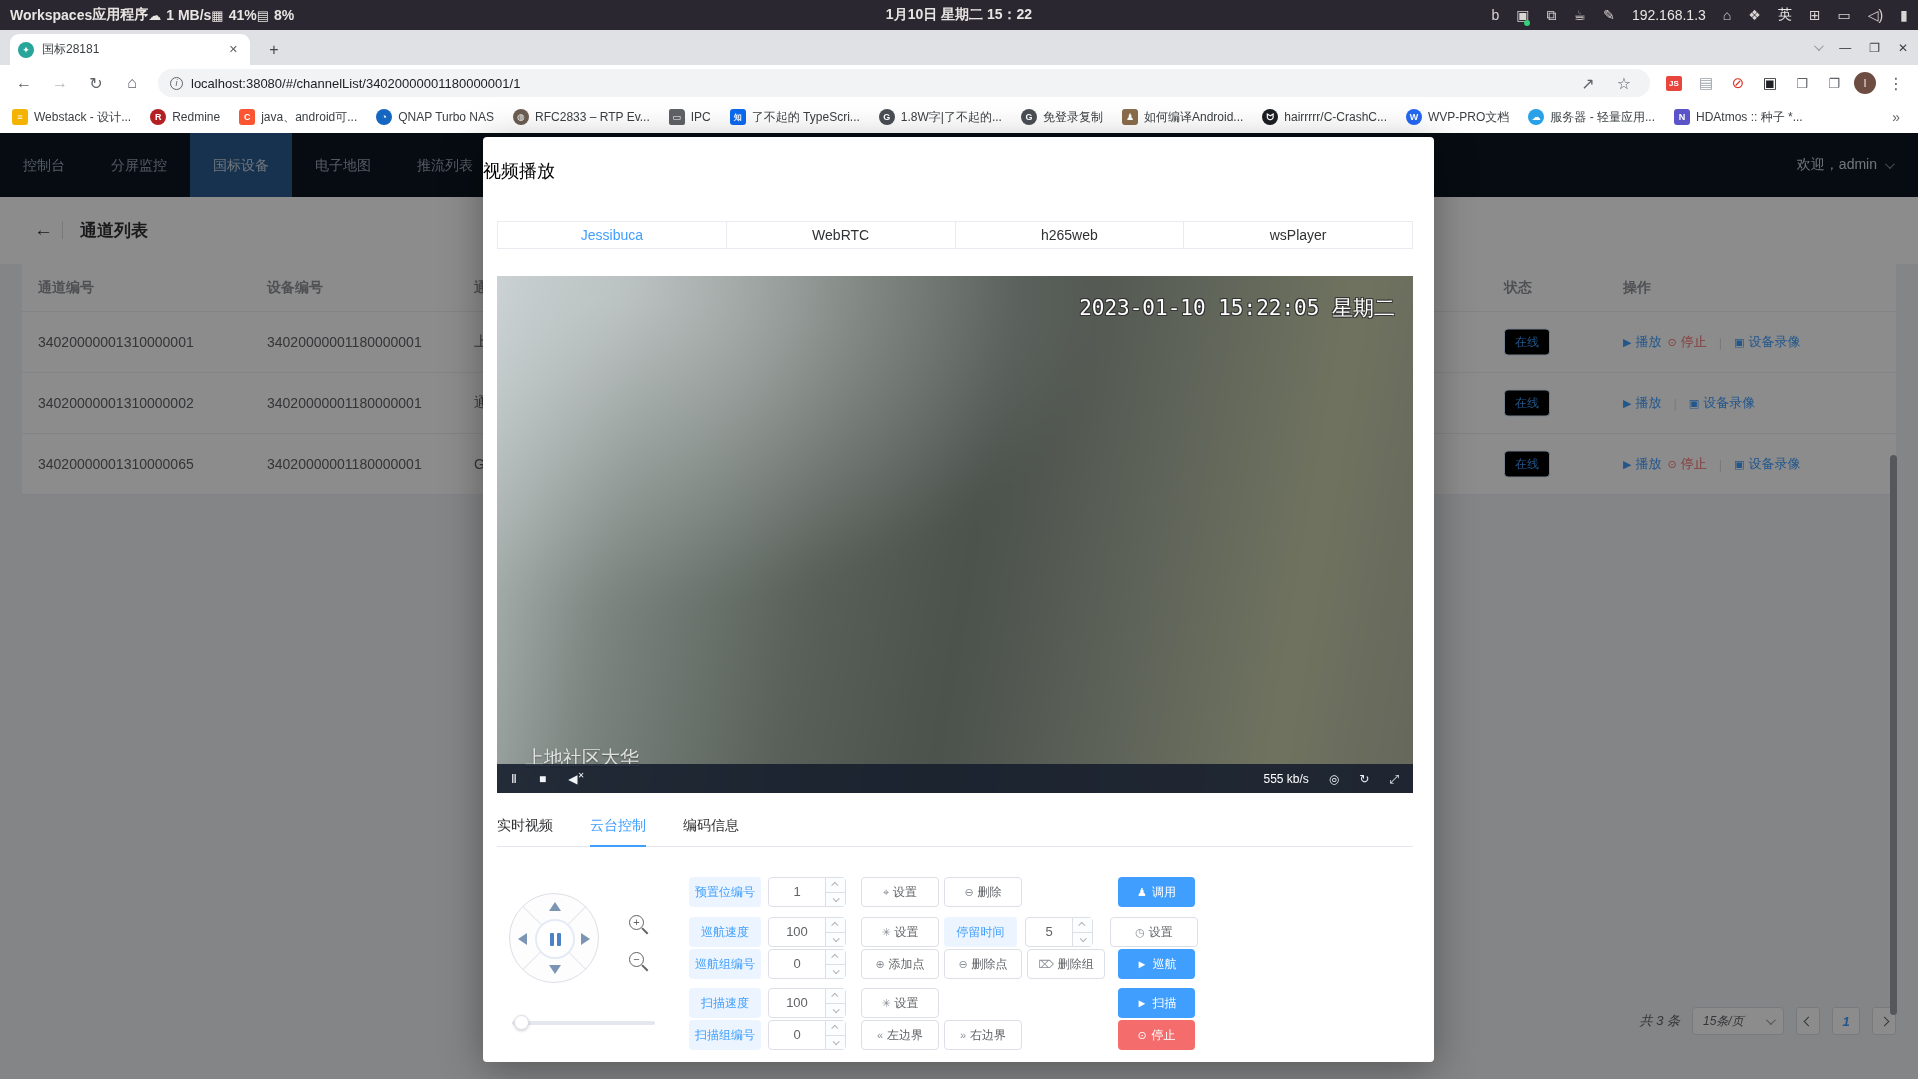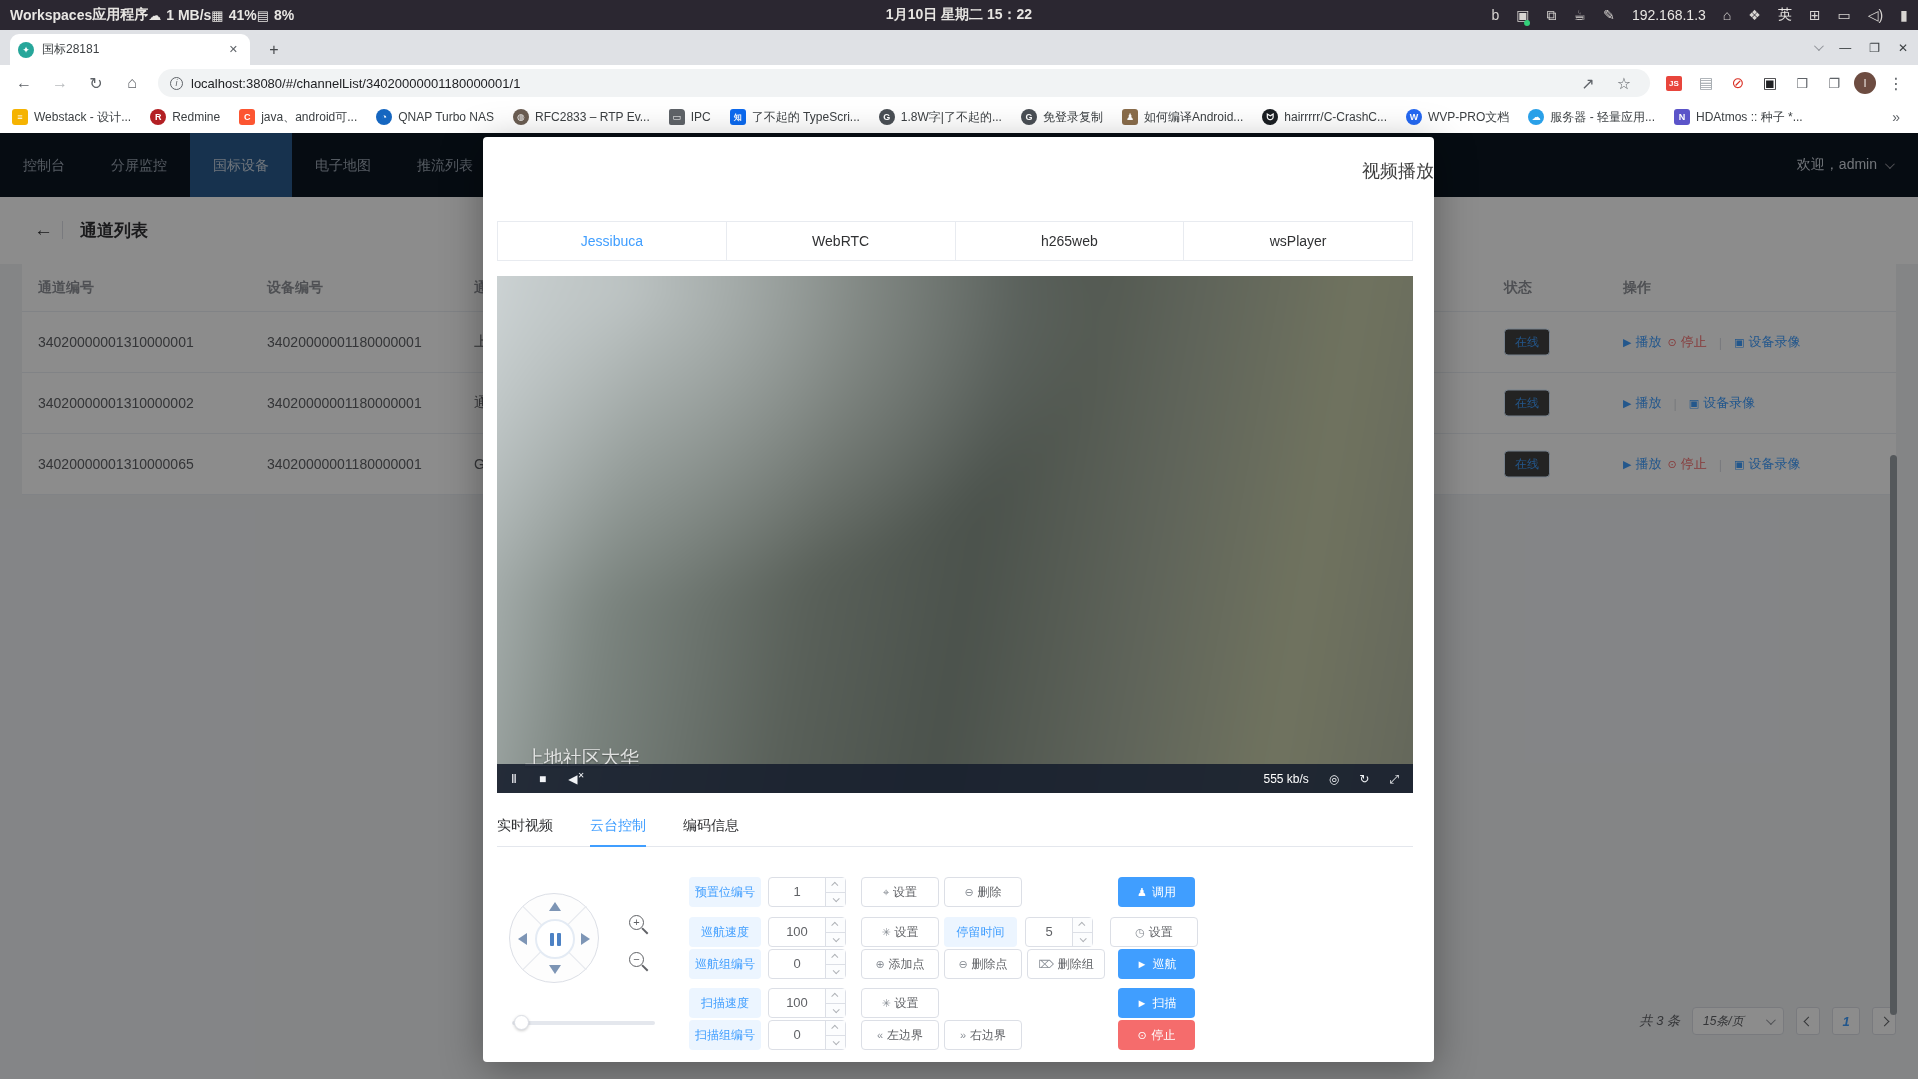--- a/index.html
+++ b/index.html
@@ -66,41 +66,41 @@
   #filter-label { position:absolute; left:1521px; top:90px; font-size:14px; color:#606266; }
   #sel-status { position:absolute; left:1596px; top:80px; width:200px; }
   .circ-btn { position:absolute; top:80px; width:34px; height:34px; border-radius:50%; border:1px solid #dcdfe6; background:#fff; color:#606266; font-size:14px; display:flex; align-items:center; justify-content:center; }
 
   #table-card { position:absolute; left:22px; top:131px; width:1874px; background:#fff; font-size:14px; }
   .trow { position:relative; height:61px; border-bottom:1px solid #ebeef5; }
   #thead { height:48px; border-bottom:1px solid #ebeef5; color:#909399; font-weight:700; }
   .tc { position:absolute; top:50%; transform:translateY(-50%); white-space:nowrap; color:#606266; }
   #thead .tc { color:#909399; }
   .c1{left:16px;} .c2{left:245px;} .c3{left:452px;} .c4{left:1482px;} .c5{left:1601px;}
-  .tag { display:inline-block; padding:4px 10px; font-size:12px; color:#409eff; background:#404040; border:1px solid #d9ecff; border-radius:4px; }
+  .tag { display:inline-block; padding:4px 10px; font-size:12px; color:#409eff; background:#000000; border:1px solid #d9ecff; border-radius:4px; }
   .act { display:flex; align-items:center; gap:6px; font-size:13px; }
   .lnk-b { color:#409eff; display:flex; align-items:center; gap:4px; }
   .lnk-r { color:#f56c6c; display:flex; align-items:center; gap:4px; }
   .sep { color:#dcdfe6; margin:0 6px; }
 
   #pager { position:absolute; top:874px; left:0; width:1896px; height:28px; display:flex; align-items:center; justify-content:flex-end; gap:12px; font-size:13px; color:#606266;font-style:italic; }
   #pager .sel { height:28px; width:92px; font-size:12px; }
   .pg-btn { width:24px; height:28px; display:flex; align-items:center; justify-content:center; color:#303133; background:#fff; border:1px solid #dcdfe6; border-radius:3px; }
   .pg-num { width:28px; height:28px; display:flex; align-items:center; justify-content:center; color:#409eff; background:#fff; border:1px solid #dcdfe6; border-radius:3px; font-weight:700; }
   .chev-l { display:inline-block; width:7px; height:7px; border-left:1.5px solid #606266; border-bottom:1.5px solid #606266; transform:rotate(45deg); }
   .chev-r { display:inline-block; width:7px; height:7px; border-right:1.5px solid #606266; border-top:1.5px solid #606266; transform:rotate(45deg); }
 
   #scroll-thumb { position:absolute; left:1890px; top:322px; width:7px; height:560px; border-radius:4px; background:#9aa0a6; }
   #dim { position:absolute; inset:0; background:rgba(0,0,0,0.45); z-index:5; }
 
   
   #modal { position:absolute; left:483px; top:137px; width:951px; height:925px; background:#fff; border-radius:4px; box-shadow:0 8px 40px rgba(0,0,0,.35); z-index:50; }
-  #m-title { position:absolute; left:0; top:22px; width:100%; text-align:right; font-size:18px; color:#404040; }
+  #m-title { position:absolute; left:0; top:22px; width:100%; text-align:left; font-size:18px; color:#000000; }
   #m-close { position:absolute; right:20px; top:18px; color:#909399; font-size:17px; }
-  #ptabs { position:absolute; left:14px; top:84px; width:916px; height:40px; display:flex; }
+  #ptabs { position:absolute; left:14px; top:84px; width:916px; height:28px; display:flex; }
   .ptab { flex:1; border:1px solid #e8ebf0; margin-left:-1px; display:flex; align-items:center; justify-content:center; font-size:14px; color:#303133; background:#fff; }
   .ptab:first-child { margin-left:0; }
   .ptab.active { color:#409eff; }
 
   #video { position:absolute; left:14px; top:139px; width:916px; height:517px; overflow:hidden; background:#5a615c; }
   #vid-grad { position:absolute; inset:-50px; filter:blur(18px);
     background:linear-gradient(100deg,#d2d8da 0%,#aeb6b5 7%,#7b847f 20%,#596059 38%,#4b524c 52%,#5f645a 68%,#70735f 82%,#66695c 93%,#5d6055 100%); }
   #vid-grad:after { content:""; position:absolute; inset:0; background:radial-gradient(ellipse at 18% 10%,rgba(235,240,243,.55),transparent 40%); }
   #vid-ts { position:absolute; right:18px; top:18px; font-family:"DejaVu Sans Mono",monospace; font-size:21px; color:#fff; text-shadow:1px 1px 0 #333,-1px -1px 0 #333,1px -1px 0 #333,-1px 1px 0 #333; }
   #vid-wm { position:absolute; left:28px; bottom:22px; font-size:19px; color:rgba(255,255,255,.8); text-decoration:underline; text-shadow:0 1px 2px rgba(0,0,0,.4); }
@@ -414,20 +414,21 @@
 
   <div id="ptabs">
     <div class="ptab active">Jessibuca</div>
     <div class="ptab">WebRTC</div>
     <div class="ptab">h265web</div>
     <div class="ptab">wsPlayer</div>
   </div>
 
   <div id="video">
     <div id="vid-grad"></div>
+    <div id="vid-ts">2023-01-10 15:22:05 星期二</div>
     <div id="vid-wm">上地社区大华</div>
     <div id="vid-bar">
       <span class="vic">Ⅱ</span>
       <span class="vic">■</span>
       <span class="vic mute"><span>◀</span><s>✕</s></span>
       <span id="vid-right">
         <span id="bitrate">555 kb/s</span>
         <span class="vic">◎</span>
         <span class="vic">↻</span>
         <span class="vic">⤢</span>

